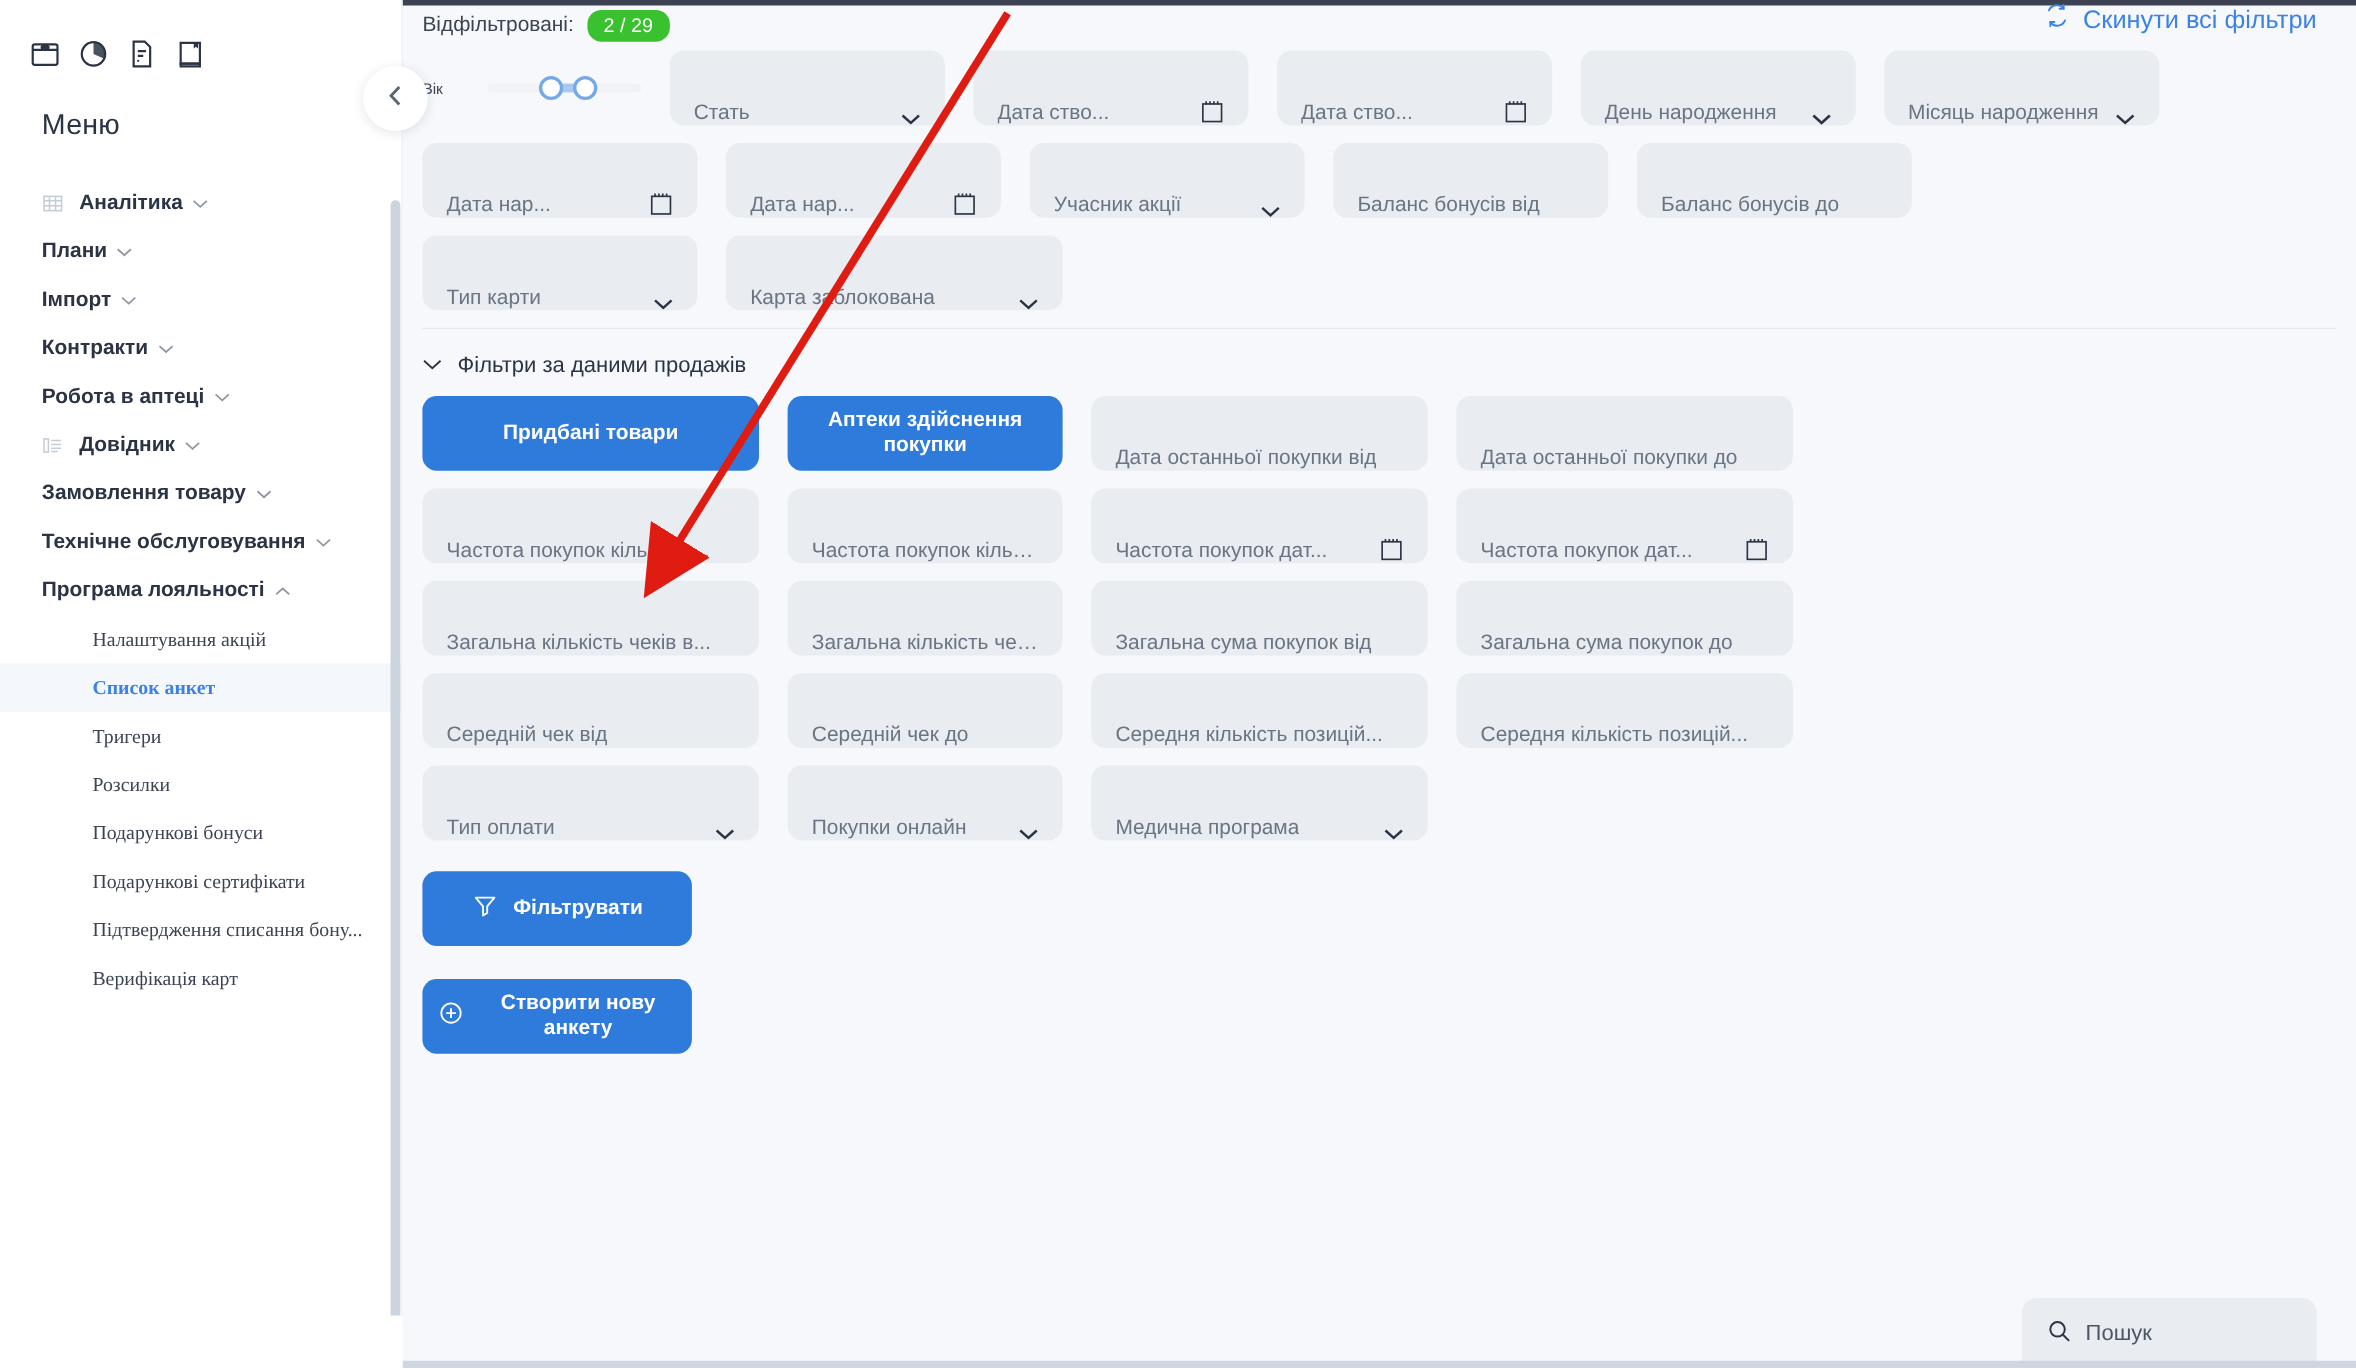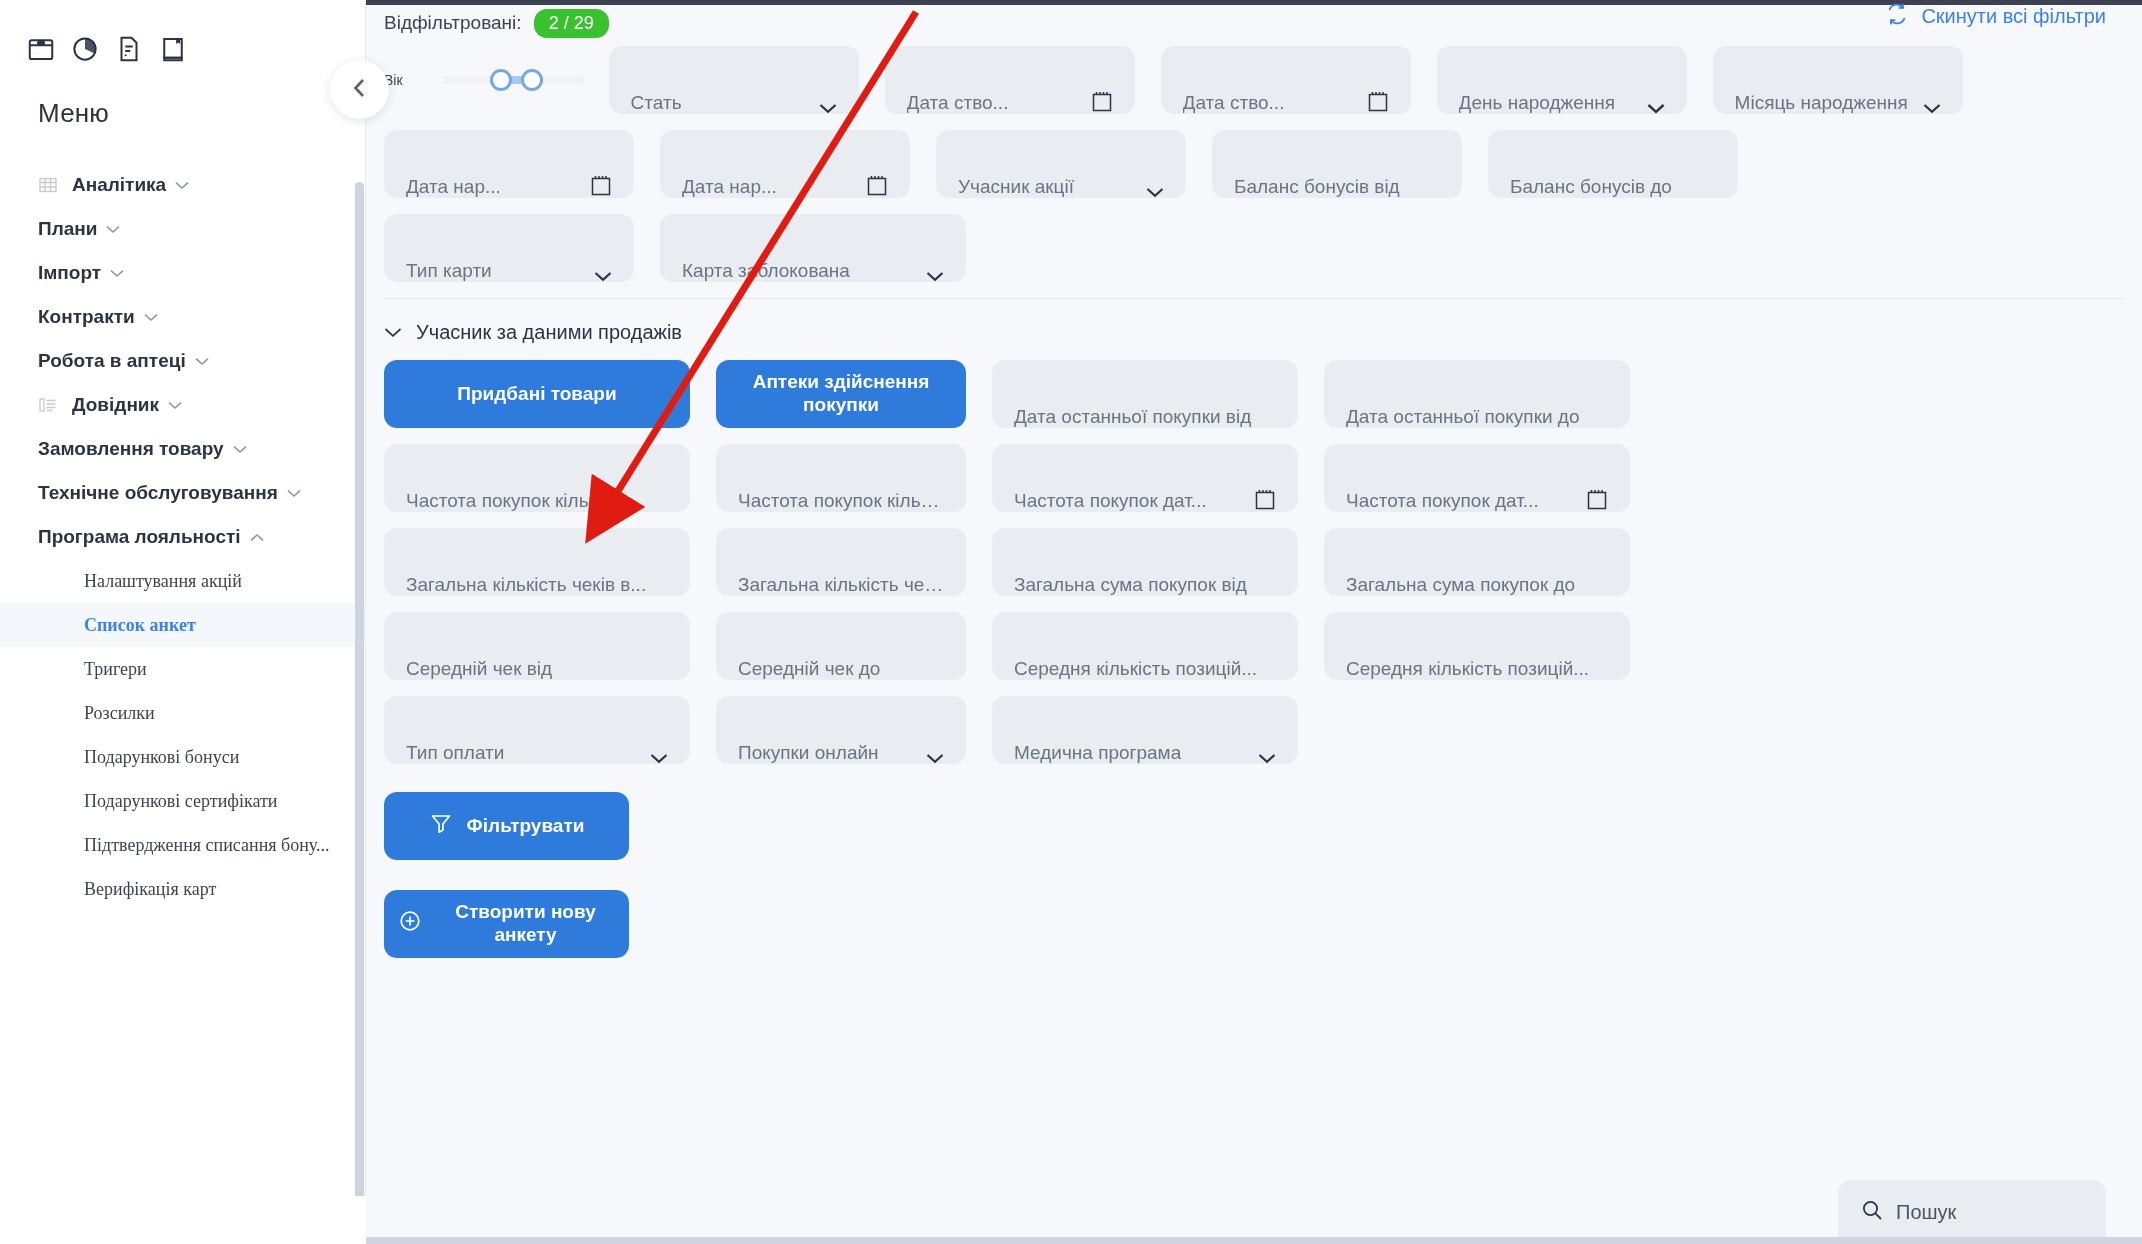--- a/index.html
+++ b/index.html
@@ -78,21 +78,21 @@
   .filtered-label { margin-left: 18px; font-size: 19px; color: #3c4453; }
   .filtered-badge {
     margin-left: 12px;
     background: #39c12f; color: #ffffff;
     font-size: 18px; font-weight: 500;
     border-radius: 13px; padding: 4px 15px;
   }
   .reset-filters {
     position: absolute; right: 36px; top: 3px;
     display: flex; align-items: center; gap: 13px;
-    color: #3b82e8; font-size: 20px; cursor: pointer;
+    color: #3b82e8; font-size: 23px; cursor: pointer;
   }
 
   .filters-area { position: absolute; top: 46px; left: 0; right: 0; bottom: 0; }
 
   .frow { display: flex; gap: 26px; padding-left: 18px; margin-bottom: 16px; }
 
   .field {
     background: #e9edf2;
     border-radius: 13px;
     height: 68px;
@@ -452,21 +452,21 @@
       </div>
 
       <div class="divider"></div>
 
       <div class="section-head">
         <span>
           <svg width="18" height="11" viewBox="0 0 18 11" fill="none" stroke="#2b3445" stroke-width="1.7">
               <path d="M1.5 2 9 8.8 16.5 2"></path>
             </svg>
         </span>
-        <span class="stext">Учасник за даними продажів</span>
+        <span class="stext">Фільтри за даними продажів</span>
       </div>
 
       <div class="frow">
         <div class="btn-blue" style="width:306px">Придбані товари</div>
         <div class="btn-blue" style="width:250px">Аптеки здійснення покупки</div>
         <div class="field" style="width:306px">
           <span class="ftext">Дата останньої покупки від</span>
         </div>
         <div class="field" style="width:306px">
           <span class="ftext">Дата останньої покупки до</span>

